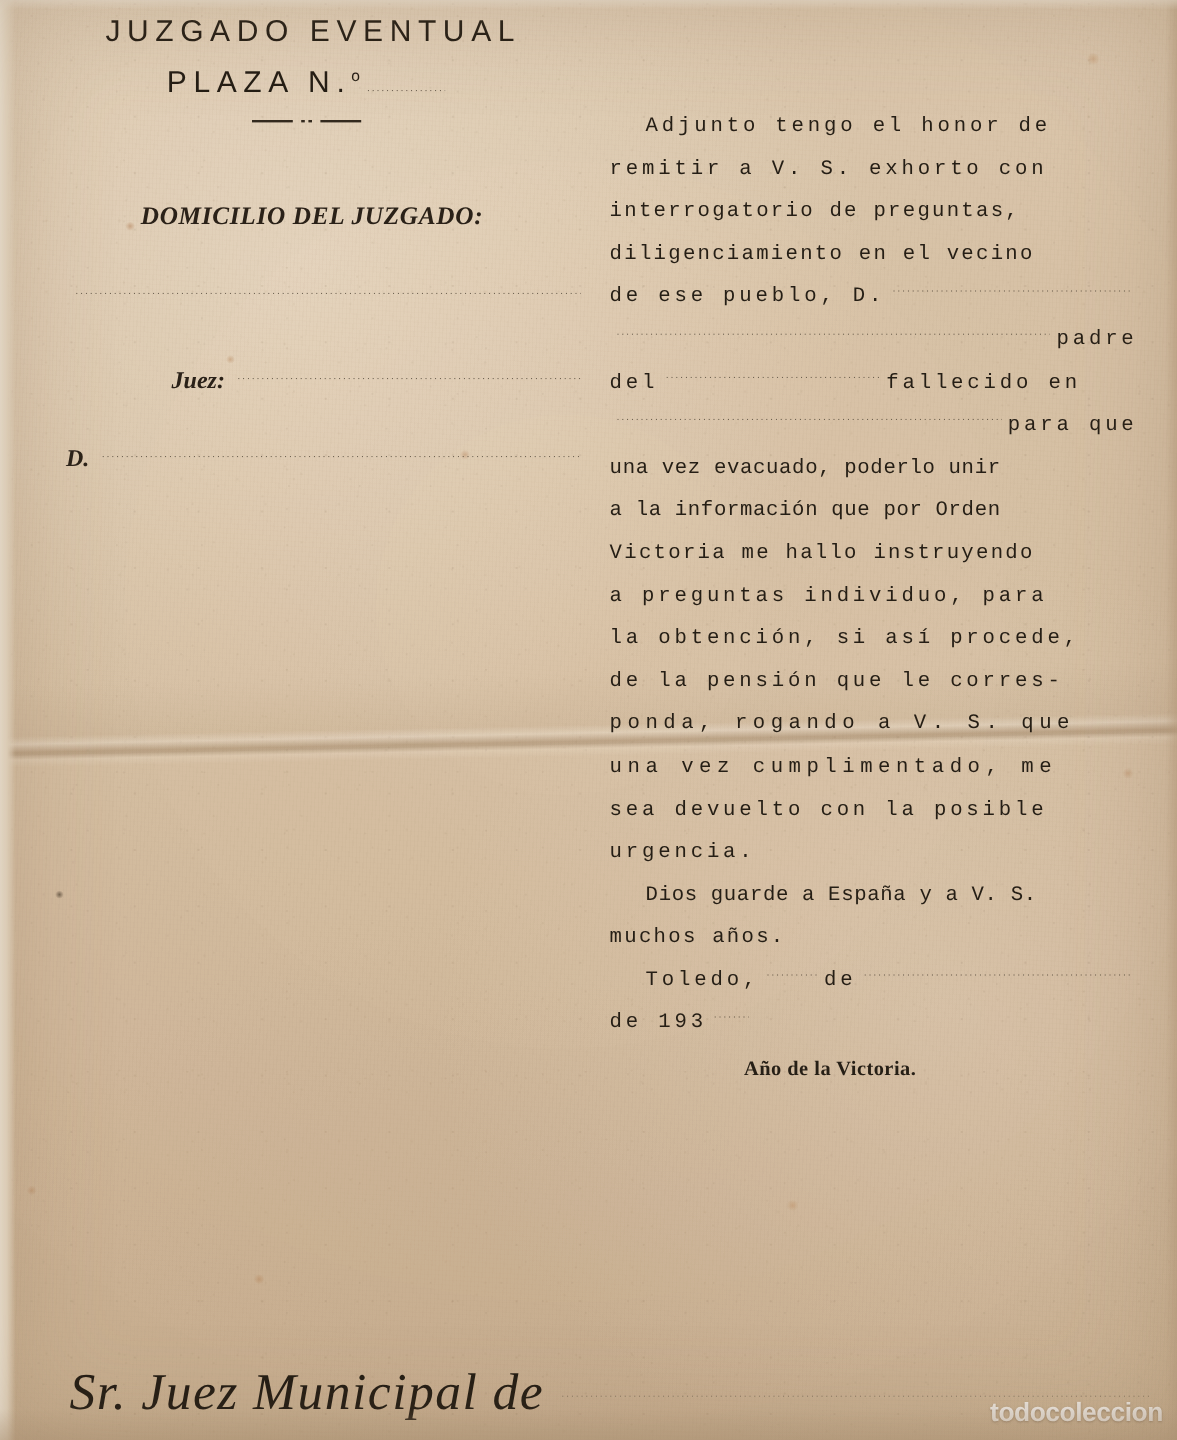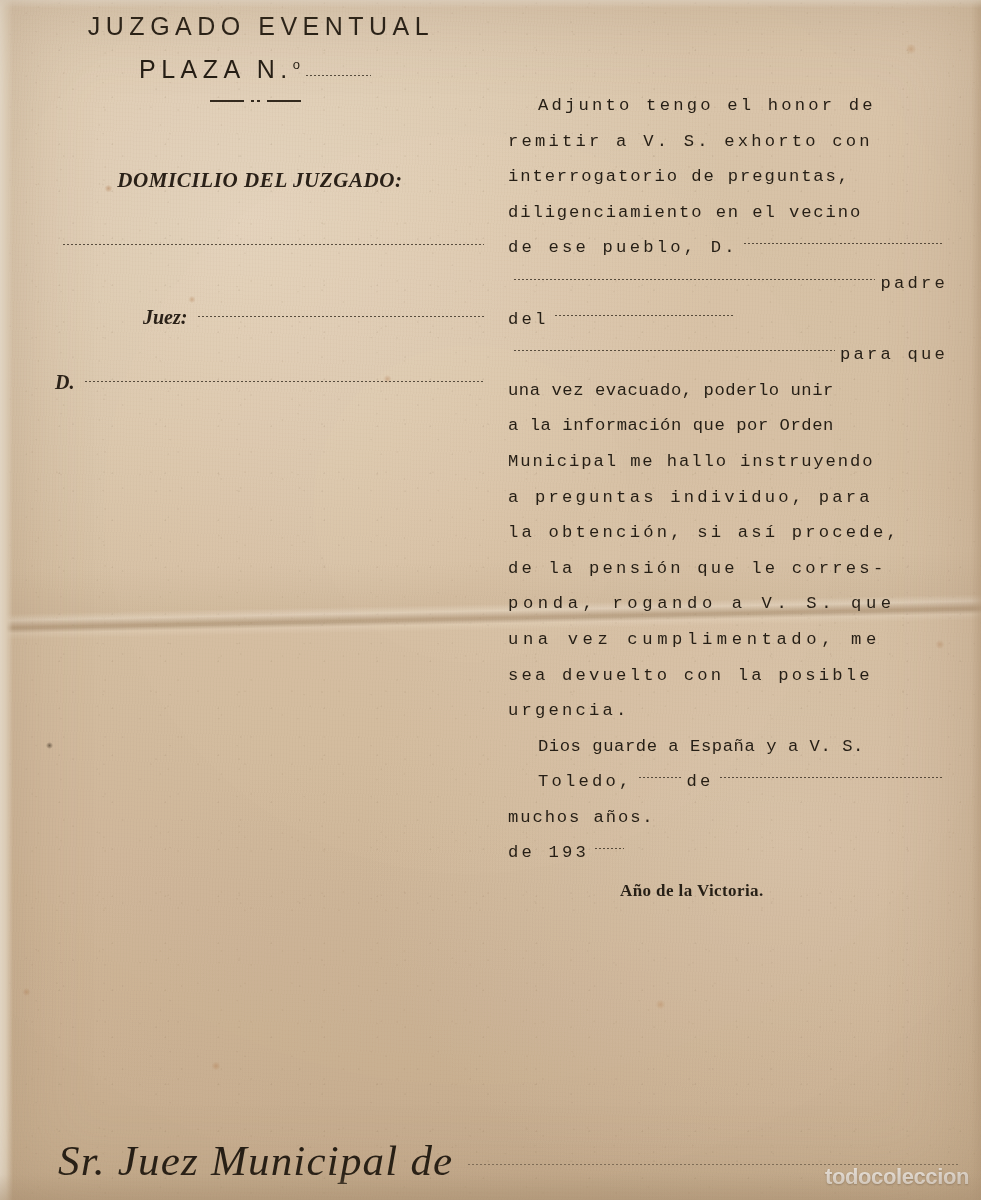--- a/index.html
+++ b/index.html
@@ -435,36 +435,37 @@
       </div>
 
       <div class="ln loose">
         <span class="dotline fill"></span>
         <span class="tx">padre</span>
       </div>
 
       <div class="ln loose">
         <span class="tx">del</span>
         <span class="dotline fill-fixed" style="width:180px;"></span>
+        <span class="tx">fallecido en</span>
       </div>
 
 
       <div class="ln loose">
         <span class="dotline fill"></span>
         <span class="tx">para que</span>
       </div>
 
       <div class="ln tight">
           <span class="tx">una vez evacuado, poderlo unir</span>
         </div>
       <div class="ln tight">
           <span class="tx">a la información que por Orden</span>
         </div>
       <div class="ln">
-          <span class="tx">Municipal me hallo instruyendo</span>
+          <span class="tx">Victoria me hallo instruyendo</span>
         </div>
       <div class="ln loose">
           <span class="tx">a preguntas individuo, para</span>
         </div>
       <div class="ln loose">
           <span class="tx">la obtención, si así procede,</span>
         </div>
       <div class="ln loose">
           <span class="tx">de la pensión que le corres-</span>
         </div>
@@ -477,30 +478,30 @@
       <div class="ln loose">
           <span class="tx">sea devuelto con la posible</span>
         </div>
       <div class="ln loose">
           <span class="tx">urgencia.</span>
         </div>
 
       <div class="ln tight indent">
           <span class="tx">Dios guarde a España y a V. S.</span>
         </div>
+      <div class="ln">
+          <span class="tx">muchos años.</span>
+        </div>
+
       <div class="ln loose indent">
         <span class="tx">Toledo,</span>
         <span class="dotline fill-fixed" style="width:44px;"></span>
         <span class="tx">de</span>
         <span class="dotline fill"></span>
       </div>
-
-      <div class="ln">
-          <span class="tx">muchos años.</span>
-        </div>
 
       <div class="ln loose">
         <span class="tx">de 193</span>
         <span class="dotline fill-fixed" style="width:30px;"></span>
       </div>
 
       <div class="ln-serif" style="padding-left:112px; margin-top:2px;">
         <span>Año de la Victoria.</span>
       </div>
 

